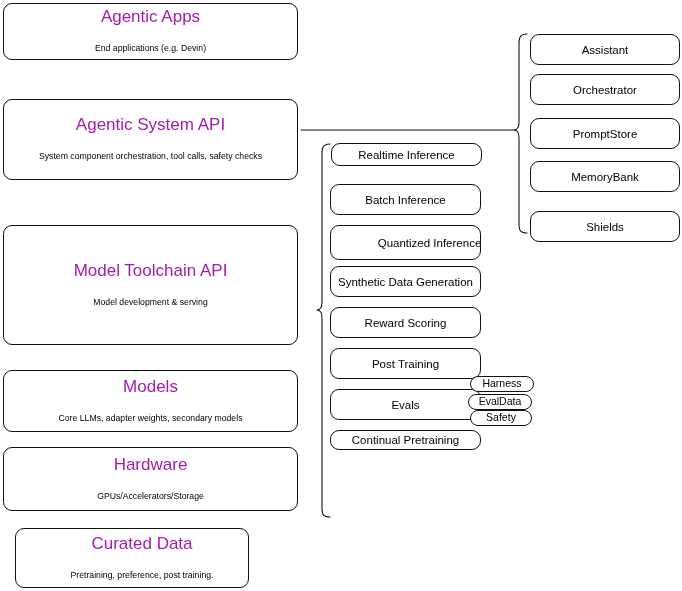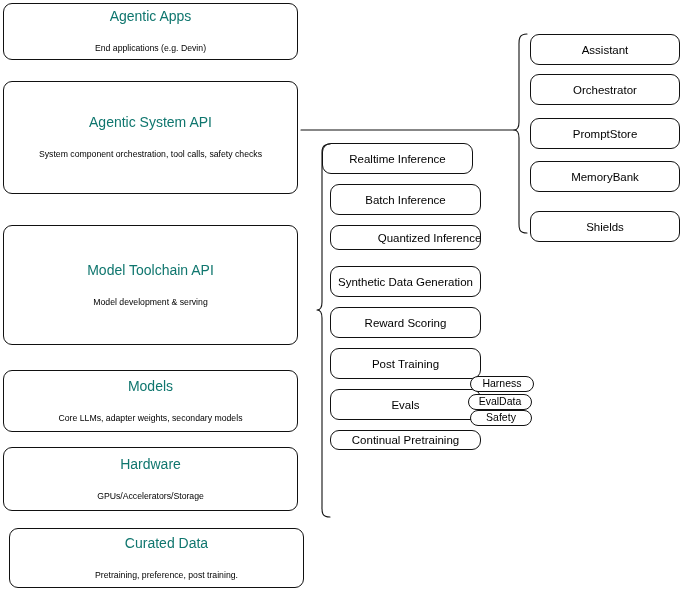--- a/index.html
+++ b/index.html
@@ -31,23 +31,23 @@
     display: flex;
     flex-direction: column;
     align-items: center;
     justify-content: center;
     text-align: center;
     overflow: hidden;
   }
 
   
   .layer-title {
-    font-size: 14px;
+    font-size: 17px;
     line-height: 15px;
-    color: #0f766e;
+    color: #a21caf;
     white-space: nowrap;
   }
   .layer-sub {
     font-size: 8.7px;
     line-height: 12px;
     color: #000;
     margin-top: 18px;
     white-space: nowrap;
   }
 
@@ -120,54 +120,54 @@
              C 320 310 322 313 322 318
              L 322 506
              C 322 511 321 517 330 517"></path>
   </svg>
 
   <div class="node" style="left:3px; top:3px; width:295px; height:57px;">
     <div class="layer-title">Agentic Apps</div>
     <div class="layer-sub">End applications (e.g. Devin)</div>
   </div>
 
-  <div class="node" style="left:3px; top:81px; width:295px; height:113px;">
+  <div class="node" style="left:3px; top:99px; width:295px; height:81px;">
     <div class="layer-title">Agentic System API</div>
     <div class="layer-sub">System component orchestration, tool calls, safety checks</div>
   </div>
 
   <div class="node" style="left:3px; top:225px; width:295px; height:120px;text-align:right;">
     <div class="layer-title">Model Toolchain API</div>
     <div class="layer-sub">Model development &amp; serving</div>
   </div>
 
   <div class="node" style="left:3px; top:370px; width:295px; height:62px;">
     <div class="layer-title">Models</div>
     <div class="layer-sub">Core LLMs, adapter weights, secondary models</div>
   </div>
 
   <div class="node" style="left:3px; top:447px; width:295px; height:64px;">
     <div class="layer-title">Hardware</div>
     <div class="layer-sub">GPUs/Accelerators/Storage</div>
   </div>
 
-  <div class="node" style="left:9px; top:528px; width:295px; height:60px;padding-left:20px;">
+  <div class="node" style="left:15px; top:528px; width:234px; height:60px;padding-left:20px;">
     <div class="layer-title">Curated Data</div>
     <div class="layer-sub">Pretraining, preference, post training.</div>
   </div>
 
-  <div class="node pill" style="left:322px; top:143px; width:151px; height:31px;border-radius:9px;">
+  <div class="node pill" style="left:331px; top:143px; width:151px; height:23px;border-radius:9px;">
     <div class="pill-label">Realtime Inference</div>
   </div>
 
   <div class="node pill" style="left:330px; top:184px; width:151px; height:31px;">
     <div class="pill-label">Batch Inference</div>
   </div>
 
-  <div class="node pill" style="left:330px; top:225px; width:151px; height:25px;padding-left:48px;">
+  <div class="node pill" style="left:330px; top:225px; width:151px; height:35px;padding-left:48px;">
     <div class="pill-label">Quantized Inference</div>
   </div>
 
   <div class="node pill" style="left:330px; top:266px; width:151px; height:31px;">
     <div class="pill-label">Synthetic Data Generation</div>
   </div>
 
   <div class="node pill" style="left:330px; top:307px; width:151px; height:31px;">
     <div class="pill-label">Reward Scoring</div>
   </div>

